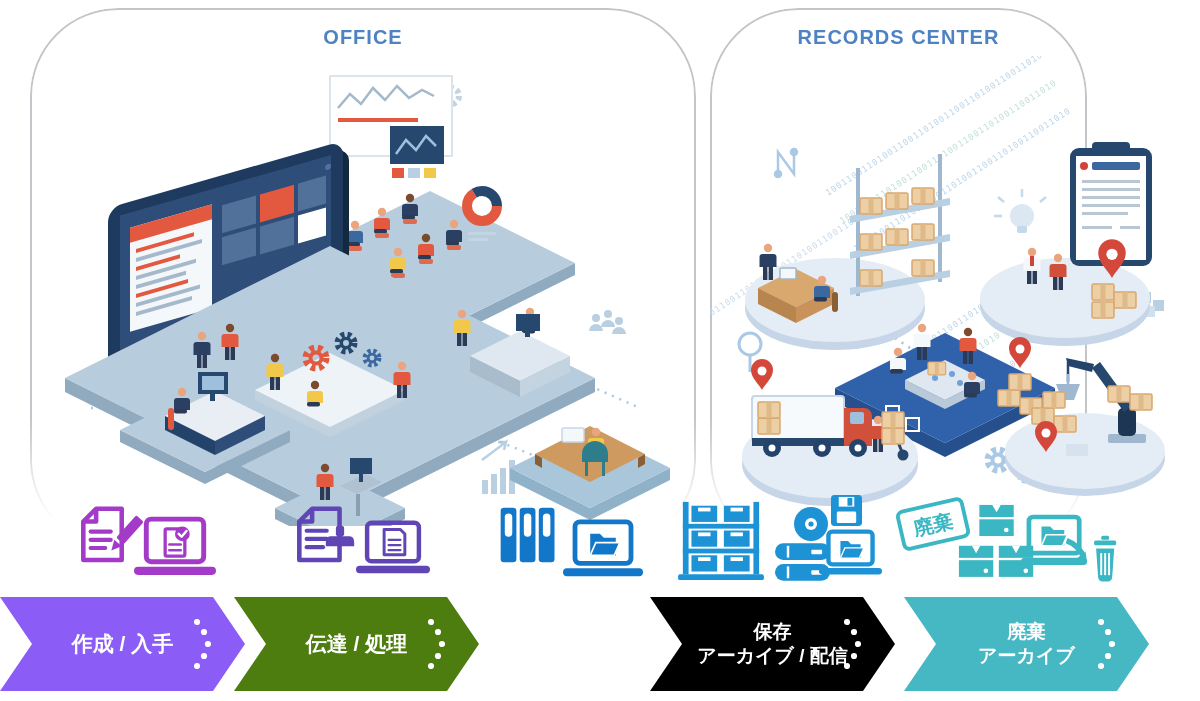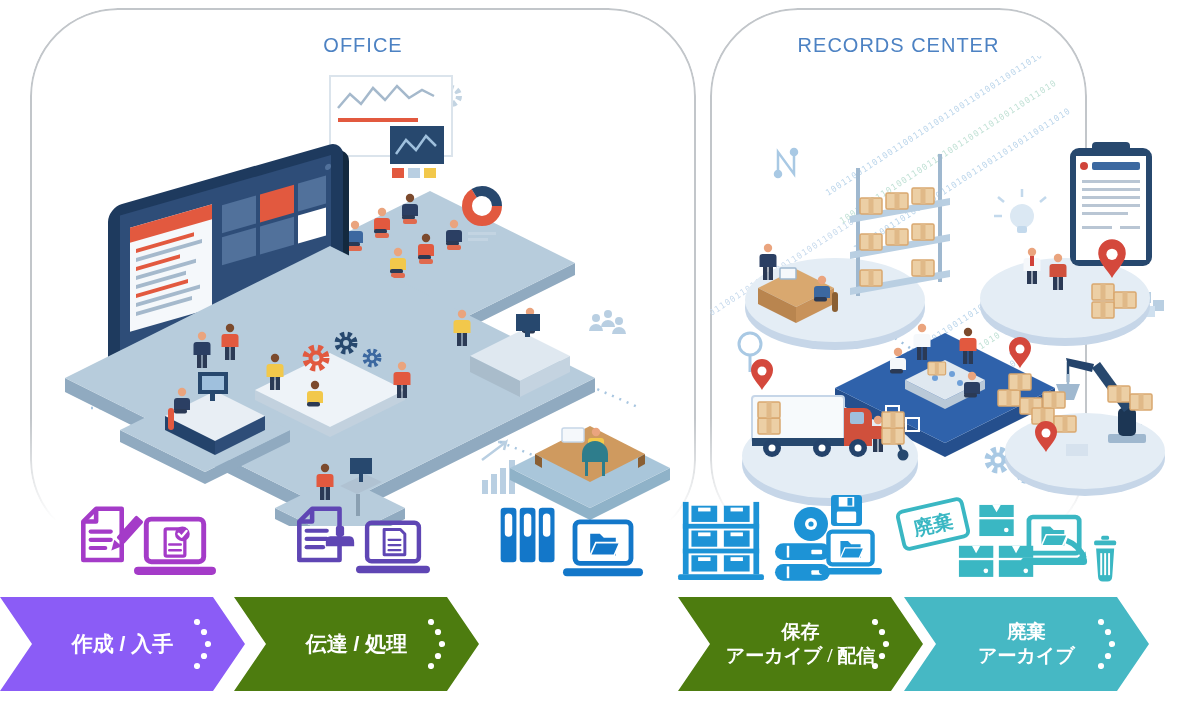--- a/index.html
+++ b/index.html
@@ -6,40 +6,40 @@
   body{font-family:"Liberation Sans",sans-serif;}
   .canvas{position:relative;width:1200px;height:701px;background:#fff;overflow:hidden;}
 
   
   .panel{position:absolute;top:8px;}
   .panel.office{left:30px;width:666px;height:540px;}
   .panel.records{left:710px;width:377px;height:540px;}
   .panel-border{position:absolute;inset:0;border:2px solid #c2c6ca;border-radius:88px;
     -webkit-mask-image:linear-gradient(to bottom,#000 76%,transparent 95%);
             mask-image:linear-gradient(to bottom,#000 76%,transparent 95%);}
-  .panel-title{position:absolute;top:18px;left:0;right:0;margin:8px;text-align:center;
-    font-size:20px;font-weight:400;letter-spacing:1px;color:#4d82c3;}
+  .panel-title{position:absolute;top:18px;left:0;right:0;margin:0;text-align:center;
+    font-size:20px;font-weight:700;letter-spacing:1px;color:#4d82c3;}
   .illus{position:absolute;left:0;top:48px;}
 
   
   .icon-row{position:absolute;inset:0;pointer-events:none;}
   .icon-row svg{position:absolute;overflow:visible;}
   .c-create{color:#a43bc8;} .c-transmit{color:#5f46b4;} .c-store{color:#1377c9;}
   .c-archive{color:#1d93d6;} .c-dispose{color:#3ab7c3;}
   .stamp-rot{transform:rotate(-13deg);}
 
   
   .process-flow{position:absolute;left:0;top:597px;width:1200px;height:94px;}
   .stage{position:absolute;top:0;width:245px;height:94px;color:#fff;
     clip-path:polygon(0 0,213px 0,245px 47px,213px 94px,0 94px,32px 47px);
     display:flex;flex-direction:column;align-items:center;justify-content:center;}
   .stage-1{left:0;background:#8b5cf6;}
   .stage-2{left:234px;background:#4d7c0f;}
   .stage-3{left:452px;background:#1170c2;}
-  .stage-4{left:678px;background:#4d7c0f;font-family:Liberation Serif, serif;}
+  .stage-4{left:650px;background:#000000;}
   .stage-5{left:904px;background:#46b8c4;}
   .stage .lbl{font-size:21px;font-weight:bold;line-height:1.25;white-space:nowrap;}
   .stage .sub{font-size:19px;font-weight:bold;line-height:1.25;white-space:nowrap;}
   .stage.two-line .lbl{font-size:19px;}
   .stage .dots{position:absolute;right:34px;top:50%;transform:translateY(-50%);}
 </style>
 </head>
 <body>
 
 <div class="canvas">

